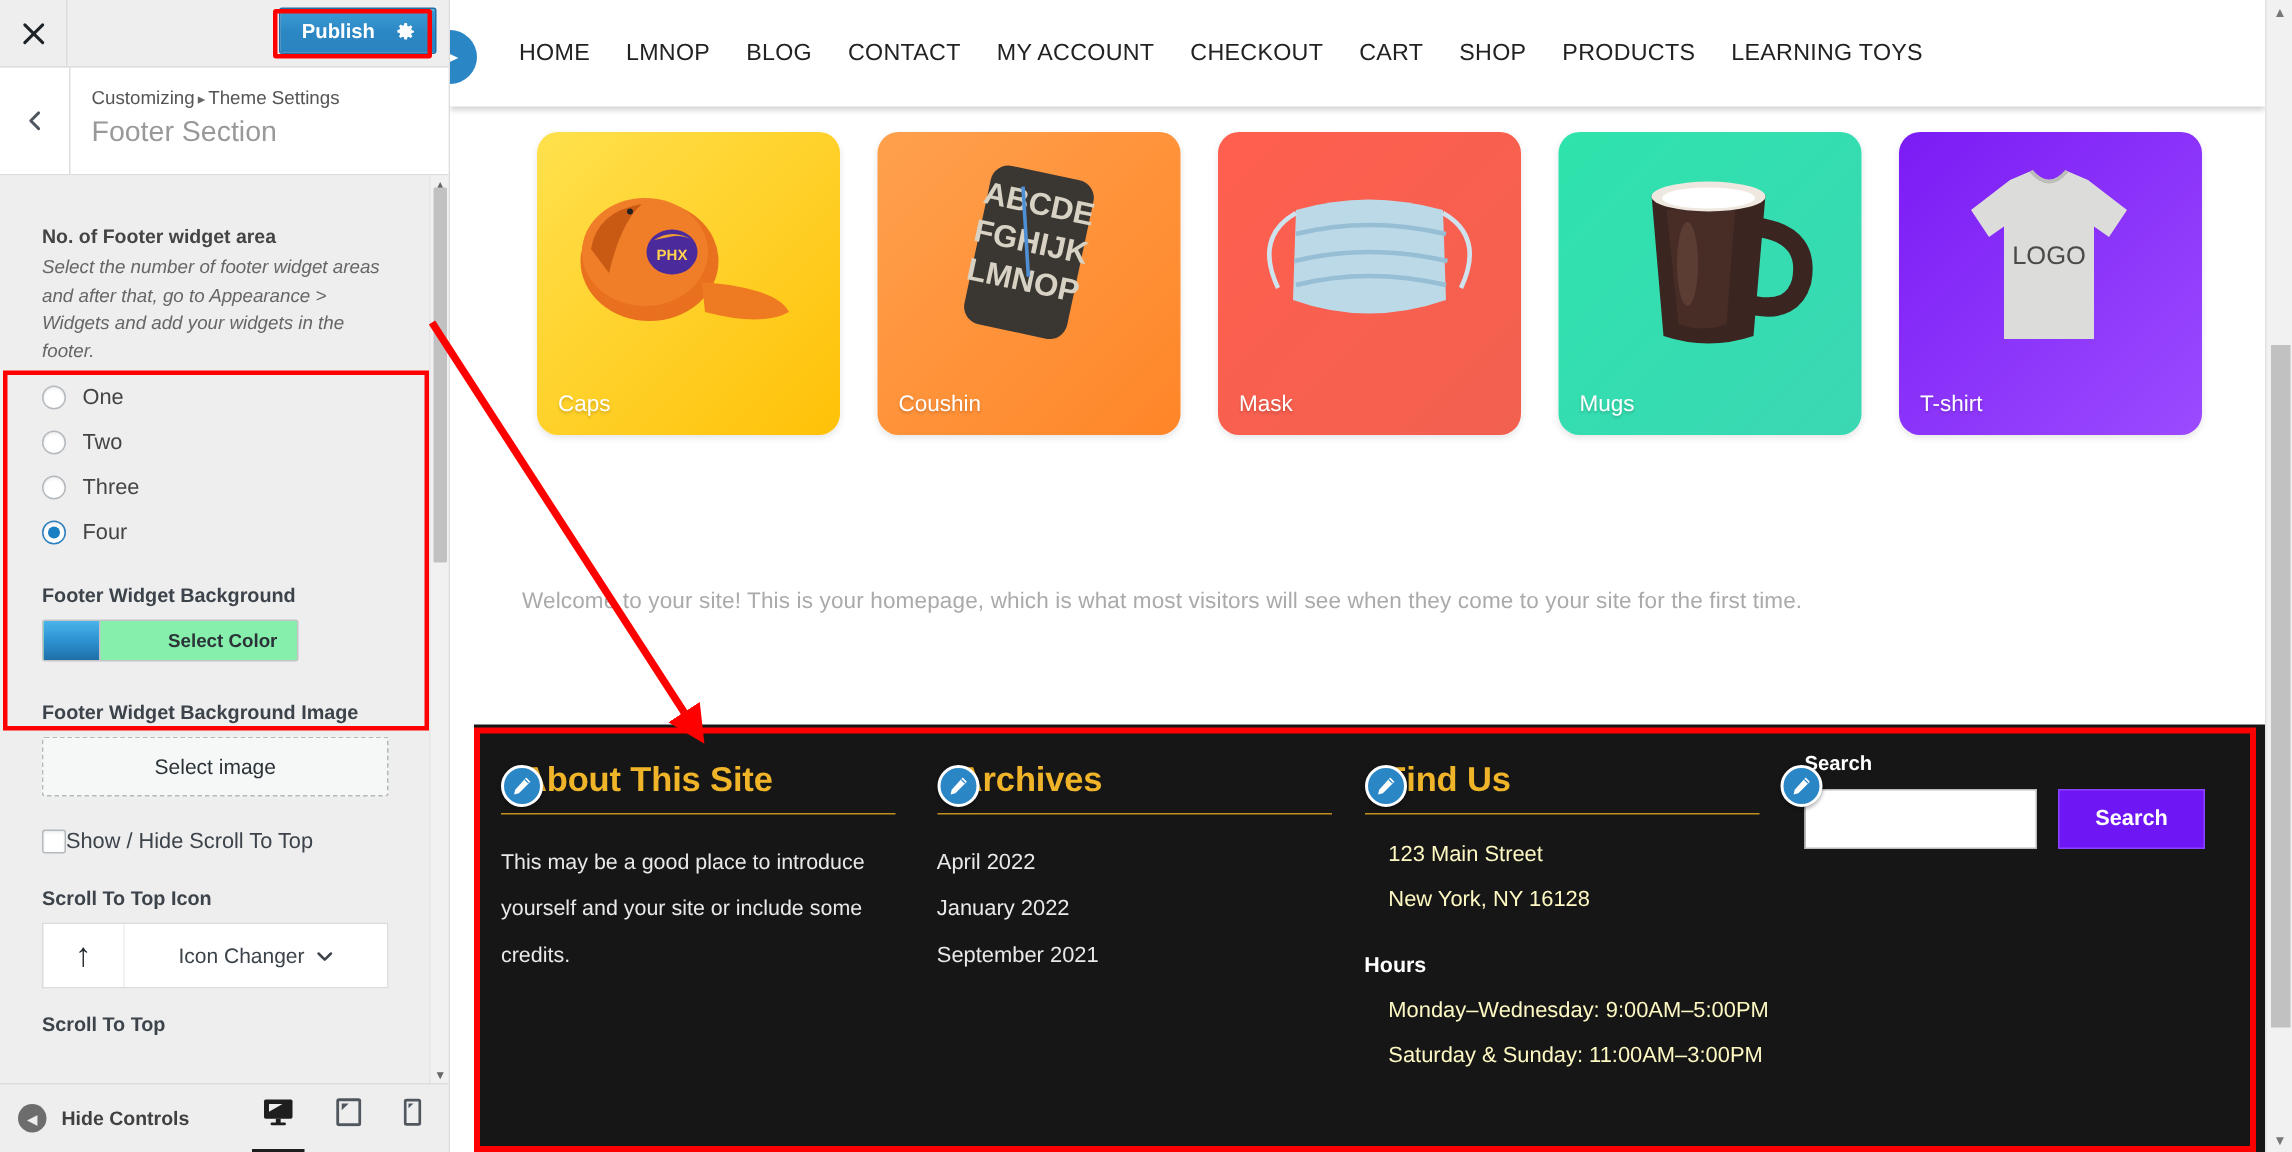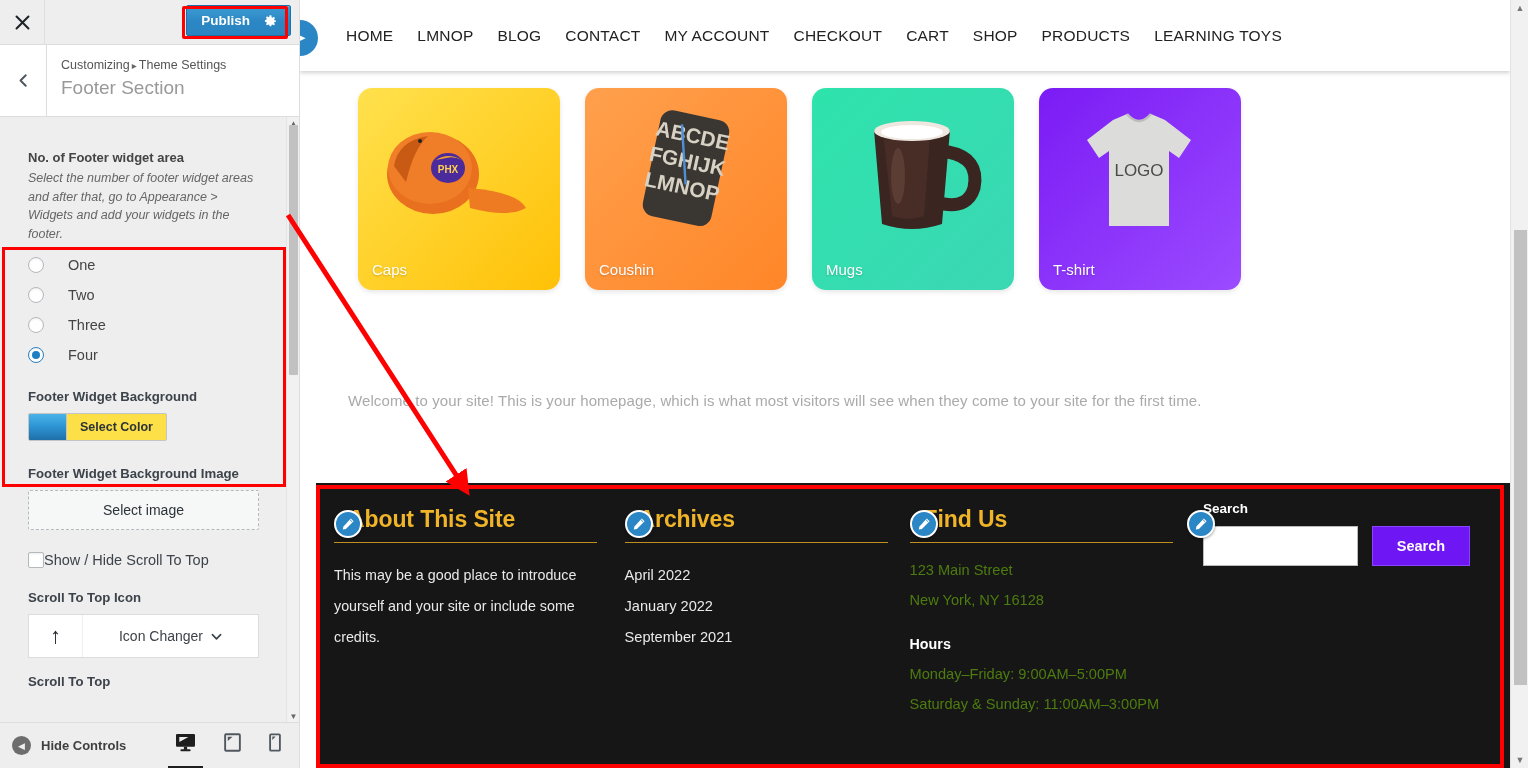--- a/index.html
+++ b/index.html
@@ -58,43 +58,44 @@
 
   .cz-body {
     flex: 1 1 auto; position: relative; background: #eee; overflow: hidden;
   }
   .cz-scrollarea { padding: 16px; position: absolute; inset: 0 12px 0 0; }
 
   .cz-control { padding: 0 12px; }
   .cz-ctrl-title { font-weight: bold; font-size: 13px; color: #444; line-height: 18px; }
   .cz-ctrl-desc { font-style: italic; font-size: 12.5px; color: #666; line-height: 18.5px; margin-top: 2px; }
 
-  .cz-radio-row { display: flex; align-items: center; gap: 24px; margin-top: 14px; }
+  .cz-radio-row { display: flex; align-items: center; gap: 11px; margin-top: 14px; }
   .cz-radio {
     width: 16px; height: 16px; border-radius: 50%; background: #fff;
     border: 1px solid #b4b9be; flex: none; position: relative; cursor: pointer;
     box-shadow: inset 0 1px 2px rgba(0,0,0,.08);
   }
   .cz-radio.checked { border-color: #2a7fbf; }
   .cz-radio.checked::after {
     content: ""; position: absolute; left: 3px; top: 3px; width: 8px; height: 8px;
     border-radius: 50%; background: #1b7fc4;
   }
   .cz-radio-label { font-size: 14.5px; color: #444; }
 
   .annot-radios {
     position: absolute; left: 2px; top: 130px; width: 284px; height: 240px;
     border: 3px solid #f00; pointer-events: none; z-index: 25;
   }
   .cz-label-b { font-weight: bold; font-size: 13.2px; color: #3c434a; }
 
   .color-picker {
     margin-top: 9px; display: inline-flex; align-items: stretch; height: 28px;
-    border: 1px solid #c3c4c7; border-radius: 2px; overflow: hidden; background: #fde047;
+    border: 1px solid #c3c4c7; border-radius: 2px; overflow: hidden; background: #86efac;
     cursor: pointer;
+    gap: 32px;
   }
   .color-swatch {
     width: 38px;
     background: linear-gradient(to bottom, #4ab3e8 0%, #2f96d6 45%, #1f6fa8 100%);
     border-right: 1px solid #c3c4c7;
   }
   .color-btn-text {
     display: flex; align-items: center; padding: 0 13px;
     font-size: 12.5px; font-weight: bold; color: #2c3338;
   }
@@ -216,21 +217,21 @@
   .fw-title {
     color: #f0b429; font-size: 23px; font-weight: bold; line-height: 28px;
     margin: 0 0 0 0; letter-spacing: -.1px;
   }
   .fw-rule { height: 1px; background: #c08f1e; margin-top: 9px; width: 100%; }
   .fw-body { margin-top: 17px; }
   .fw-body p { margin: 0 0 14px 0; color: #e9e9e9; font-size: 14.3px; line-height: 31px; }
   .fw-list { list-style: none; margin: 0; padding: 0; }
   .fw-list li { color: #e9e9e9; font-size: 14.6px; line-height: 31px; cursor: pointer; }
   .fw-strong { color: #fff; font-size: 14.3px; font-weight: bold; line-height: 30px; }
-  .fw-line { color: #4d7c0f; font-size: 14.6px; line-height: 30px; }
+  .fw-line { color: #fef9c3; font-size: 14.6px; line-height: 30px; margin-left: 16px; }
   .fw-gap { height: 14px; }
 
   .edit-pencil {
     position: absolute; left: 0; top: 0; width: 28px; height: 28px; border-radius: 50%;
     background: #2b86c5; border: 2px solid #fff; display: flex; align-items: center;
     justify-content: center; cursor: pointer; z-index: 6;
     box-shadow: 0 1px 3px rgba(0,0,0,.4);
   }
   .edit-pencil svg { width: 14px; height: 14px; }
 
@@ -462,20 +463,31 @@
             <rect x="66" y="18" width="70" height="108" rx="12" fill="#3a3733"></rect>
             <text x="101" y="46" font-size="21" fill="#d8d2c4" text-anchor="middle" font-family="Liberation Sans, sans-serif" font-weight="bold">ABCDE</text>
             <text x="101" y="72" font-size="21" fill="#d8d2c4" text-anchor="middle" font-family="Liberation Sans, sans-serif" font-weight="bold">FGHIJK</text>
             <text x="101" y="98" font-size="21" fill="#d8d2c4" text-anchor="middle" font-family="Liberation Sans, sans-serif" font-weight="bold">LMNOP</text>
             <path d="M88 30 L104 88" stroke="#4f8fd6" stroke-width="2.4" fill="none"></path>
           </g>
         </svg>
         <div class="card-label">Coushin</div>
       </div>
 
+      <div class="card" style="background:linear-gradient(135deg,#ff5f4f,#f2604f);">
+        <svg class="prodimg" viewBox="0 0 200 150">
+          <path d="M52 44 Q100 30 150 44 L152 104 Q100 122 50 104 Z" fill="#bcd9e8"></path>
+          <path d="M52 60 Q100 48 152 60" stroke="#96bed4" stroke-width="3" fill="none"></path>
+          <path d="M51 78 Q100 66 153 78" stroke="#96bed4" stroke-width="3" fill="none"></path>
+          <path d="M52 94 Q100 82 152 94" stroke="#96bed4" stroke-width="3" fill="none"></path>
+          <path d="M52 46 Q24 62 40 96" stroke="#cfe3ee" stroke-width="3" fill="none"></path>
+          <path d="M150 46 Q178 62 162 96" stroke="#cfe3ee" stroke-width="3" fill="none"></path>
+        </svg>
+        <div class="card-label">Mask</div>
+      </div>
 
       <div class="card" style="background:linear-gradient(135deg,#2ee3ac,#3bd7b4);">
         <svg class="prodimg" viewBox="0 0 200 150">
           <path d="M62 34 L138 34 L130 128 Q100 138 70 128 Z" fill="#3a2521"></path>
           <path d="M72 44 L118 40 L112 120 Q96 126 80 120 Z" fill="#4c2f29" opacity=".8"></path>
           <ellipse cx="100" cy="35" rx="38" ry="10" fill="#efe8e0"></ellipse>
           <ellipse cx="100" cy="36" rx="31" ry="7" fill="#fff"></ellipse>
           <path d="M136 56 Q168 62 162 92 Q156 112 132 108" stroke="#3a2521" stroke-width="13" fill="none" stroke-linecap="round"></path>
           <ellipse cx="86" cy="80" rx="7" ry="28" fill="#6b4a40" opacity=".55"></ellipse>
         </svg>
@@ -537,21 +549,21 @@
               <path d="M10.2 3.0 L13 5.8" stroke="#2b86c5" stroke-width="1" fill="none"></path>
             </svg>
           </span>
           <h3 class="fw-title" style="padding-left:14px;">Find Us</h3>
           <div class="fw-rule" style="width:263px;"></div>
           <div class="fw-body" style="margin-top:12px;">
             <div class="fw-line">123 Main Street</div>
             <div class="fw-line">New York, NY 16128</div>
             <div class="fw-gap"></div>
             <div class="fw-strong">Hours</div>
-            <div class="fw-line">Monday–Friday: 9:00AM–5:00PM</div>
+            <div class="fw-line">Monday–Wednesday: 9:00AM–5:00PM</div>
             <div class="fw-line">Saturday &amp; Sunday: 11:00AM–3:00PM</div>
           </div>
         </div>
 
         <div class="fw fw4">
           <span class="edit-pencil" style="left:-16px; top:5px;">
             <svg viewBox="0 0 16 16">
               <path d="M11.2 1.6 L14.4 4.8 L5.6 13.6 L2 14.4 L2.8 10.8 Z" fill="#fff"></path>
               <path d="M10.2 3.0 L13 5.8" stroke="#2b86c5" stroke-width="1" fill="none"></path>
             </svg>

